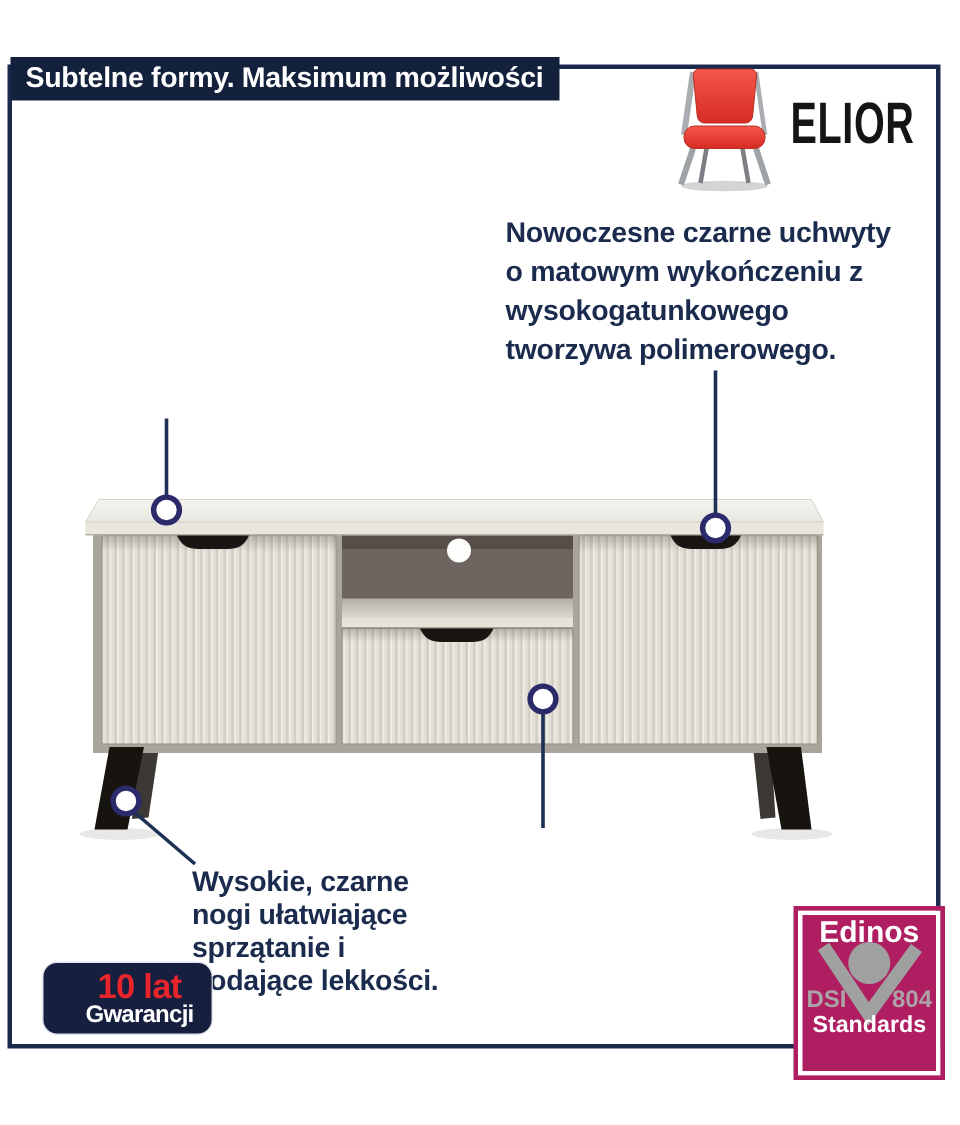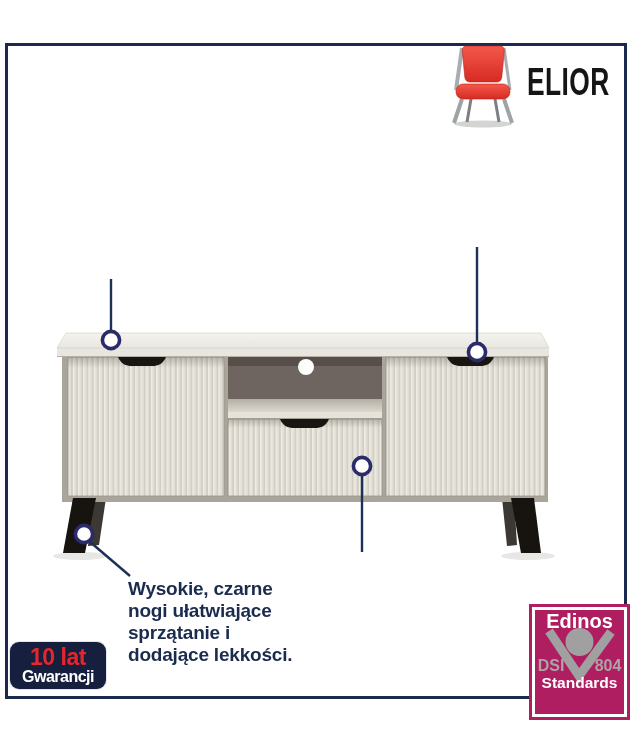--- a/index.html
+++ b/index.html
@@ -34,42 +34,46 @@
   .note{
     position:absolute;color:#1a2b4e;font-weight:bold;font-size:19px;
     white-space:pre-line;letter-spacing:-0.2px;z-index:6;
   }
   .note-board{left:22px;top:188px;line-height:26px;}
   .note-handles{left:337px;top:143px;line-height:26px;}
   .note-legs{left:128px;top:578px;line-height:22px;}
   .note-front{left:347px;top:554px;line-height:22px;}
   
   .warranty{
-    position:absolute;left:10px;top:642px;width:96px;height:47px;
+    position:absolute;left:29px;top:642px;width:96px;height:47px;
     background:#161f3e;border-radius:9px;z-index:7;
     display:flex;flex-direction:column;align-items:center;justify-content:center;
     box-shadow:0 0 0 1px rgba(220,222,232,0.8);
+    padding-left:16px;
   }
   .warranty .w1{color:#e8252b;font-weight:bold;font-size:23px;line-height:22px;letter-spacing:-0.5px;}
   .warranty .w2{color:#ffffff;font-weight:bold;font-size:16px;line-height:17px;letter-spacing:-0.5px;}
   
   .edinos{
     position:absolute;left:532px;top:607px;width:95px;height:110px;
     background:#b01e62;border:3px solid #ffffff;outline:3px solid #b01e62;
     box-sizing:border-box;z-index:7;
   }
   .edinos svg{display:block;}
 </style>
 </head>
 <body>
 
 <div class="canvas">
 
   <div class="frame"></div>
 
+  <div class="banner">
+    <span>Subtelne formy. Maksimum możliwości</span>
+  </div>
 
   <svg class="chair-svg" width="68" height="84" viewBox="0 0 68 84">
     <defs>
       <linearGradient id="redGrad" x1="0" y1="0" x2="0" y2="1">
         <stop offset="0" stop-color="#f5574c"></stop>
           <stop offset="1" stop-color="#d62b22"></stop>
       </linearGradient>
     </defs>
     <ellipse cx="34" cy="80" rx="29" ry="3.5" fill="#d4d4d2"></ellipse>
     <line x1="13" y1="4" x2="7" y2="46" stroke="#a9adb1" stroke-width="4"></line>
@@ -146,20 +150,24 @@
     </g>
 
     <g fill="#ffffff" stroke="#2b2a6a" stroke-width="3.6">
       <circle cx="111" cy="340" r="8.6"></circle>
       <circle cx="477" cy="352" r="8.6"></circle>
       <circle cx="362" cy="466" r="8.6"></circle>
       <circle cx="84" cy="534" r="8.6"></circle>
     </g>
   </svg>
 
+  <div class="note note-handles">Nowoczesne czarne uchwyty
+o matowym wykończeniu z
+wysokogatunkowego
+tworzywa polimerowego.</div>
   <div class="note note-legs">Wysokie, czarne
 nogi ułatwiające
 sprzątanie i
 dodające lekkości.</div>
 
   <div class="warranty">
     <div class="w1">10 lat</div>
     <div class="w2">Gwarancji</div>
   </div>
 

